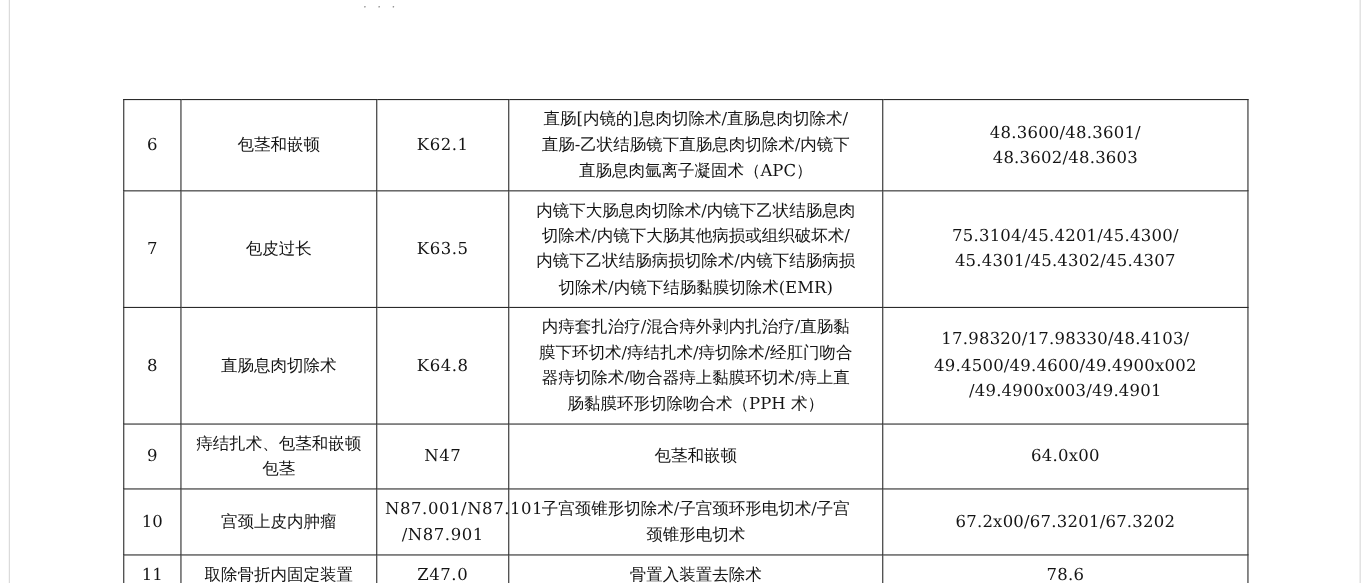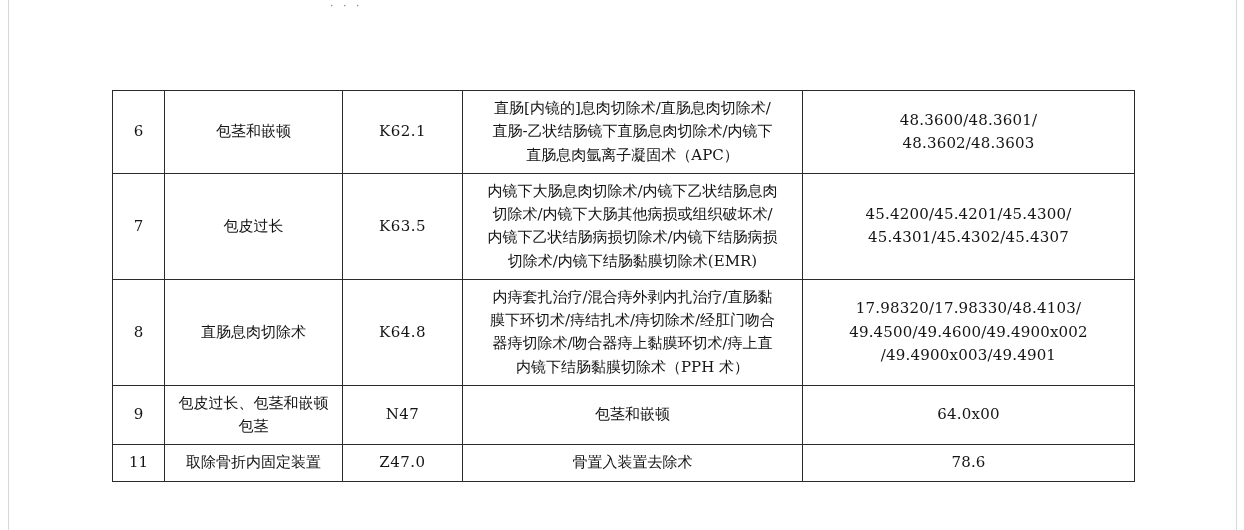--- a/index.html
+++ b/index.html
@@ -104,42 +104,51 @@
 48.3602/48.3603</td>
       </tr>
       <tr>
         <td class="no">7</td>
         <td class="name nowrap-lines">包皮过长</td>
         <td class="code nowrap-lines">K63.5</td>
         <td class="proc nowrap-lines">内镜下大肠息肉切除术/内镜下乙状结肠息肉
 切除术/内镜下大肠其他病损或组织破坏术/
 内镜下乙状结肠病损切除术/内镜下结肠病损
 切除术/内镜下结肠黏膜切除术(EMR)</td>
-        <td class="ops nowrap-lines">45.4200/45.4201/45.4300/
+        <td class="ops nowrap-lines">75.3104/45.4201/45.4300/
 45.4301/45.4302/45.4307</td>
       </tr>
       <tr>
         <td class="no">8</td>
         <td class="name nowrap-lines">直肠息肉切除术</td>
         <td class="code nowrap-lines">K64.8</td>
         <td class="proc nowrap-lines">内痔套扎治疗/混合痔外剥内扎治疗/直肠黏
 膜下环切术/痔结扎术/痔切除术/经肛门吻合
 器痔切除术/吻合器痔上黏膜环切术/痔上直
-内镜下结肠黏膜切除术（PPH 术）</td>
+肠黏膜环形切除吻合术（PPH 术）</td>
         <td class="ops nowrap-lines">17.98320/17.98330/48.4103/
 49.4500/49.4600/49.4900x002
 /49.4900x003/49.4901</td>
       </tr>
       <tr>
         <td class="no">9</td>
-        <td class="name nowrap-lines">包皮过长、包茎和嵌顿
+        <td class="name nowrap-lines">痔结扎术、包茎和嵌顿
 包茎</td>
         <td class="code nowrap-lines">N47</td>
         <td class="proc nowrap-lines">包茎和嵌顿</td>
         <td class="ops nowrap-lines">64.0x00</td>
+      </tr>
+      <tr>
+        <td class="no">10</td>
+        <td class="name nowrap-lines">宫颈上皮内肿瘤</td>
+        <td class="code nowrap-lines">N87.001/N87.101
+/N87.901</td>
+        <td class="proc nowrap-lines">子宫颈锥形切除术/子宫颈环形电切术/子宫
+颈锥形电切术</td>
+        <td class="ops nowrap-lines">67.2x00/67.3201/67.3202</td>
       </tr>
       <tr>
         <td class="no">11</td>
         <td class="name nowrap-lines">取除骨折内固定装置</td>
         <td class="code nowrap-lines">Z47.0</td>
         <td class="proc nowrap-lines">骨置入装置去除术</td>
         <td class="ops nowrap-lines">78.6</td>
       </tr>
     </tbody>
   </table>

